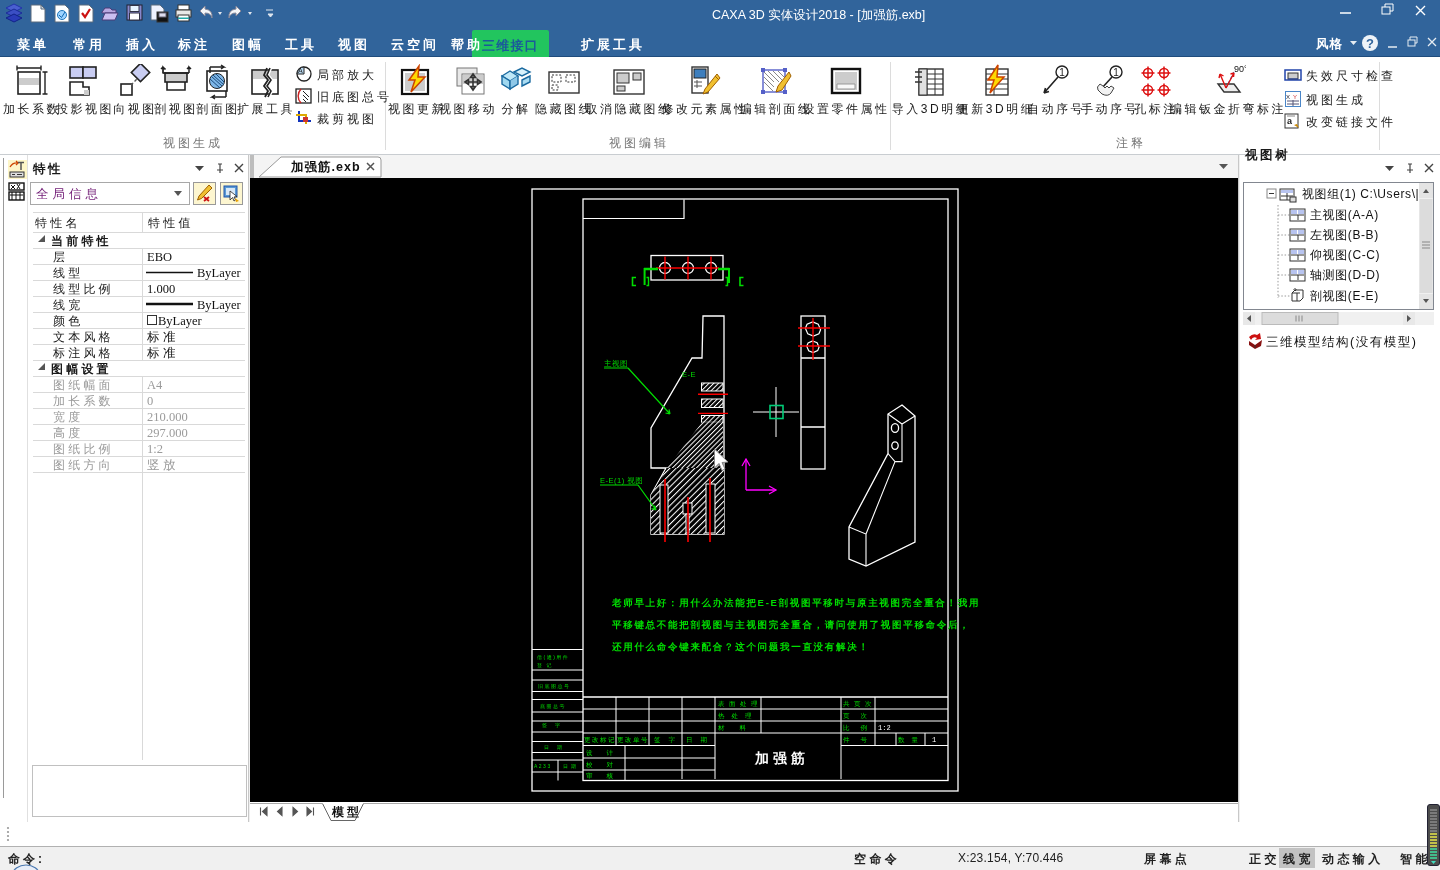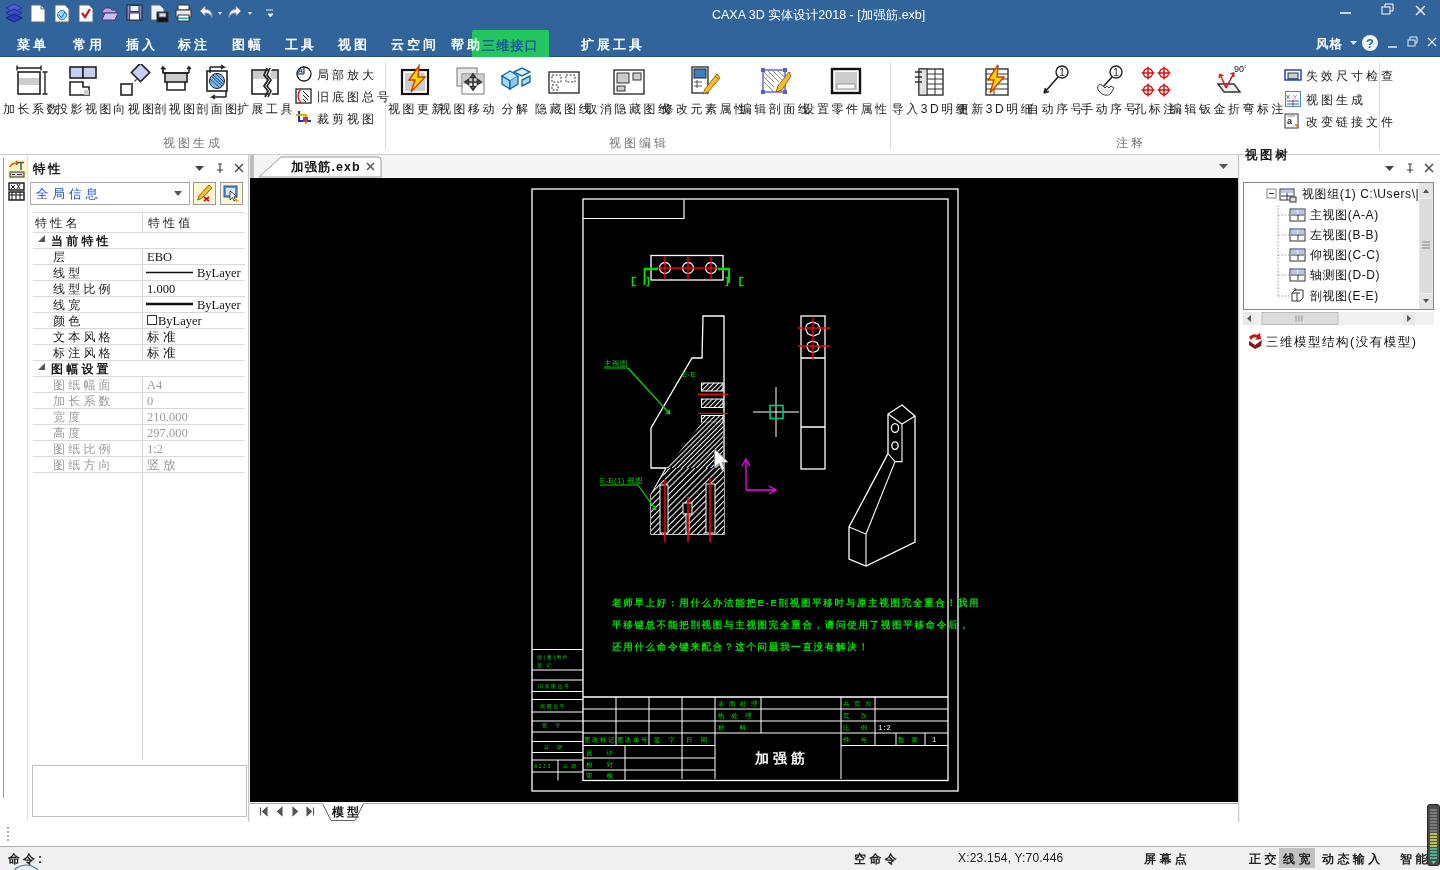--- a/index.html
+++ b/index.html
@@ -356,21 +356,21 @@
 
 <div class="abs" id="leftpanel"></div>
 <div class="abs ptitle" style="left:33px;top:161px">特性</div>
 <svg class="abs" style="left:193px;top:162px" width="52" height="12" viewBox="0 0 52 12">
     <path d="M2 4 l4.5 5 4.5-5 Z" fill="#444"></path>
     <path d="M27 2 v6 M24 8 h6 M27 8 v3 M25 2 h4" stroke="#444" stroke-width="1.2" fill="none"></path>
     <path d="M42 2 l8 8 M50 2 l-8 8" stroke="#444" stroke-width="1.4"></path>
   </svg>
 
 <div class="abs" style="left:30px;top:182px;width:160px;height:23px;background:#fff;border:1px solid #a8a8a8"></div>
-<div class="abs" style="left:36px;top:186px;font-size:12.5px;letter-spacing:4px;color:#1d4ed8;white-space:nowrap">全局信息</div>
+<div class="abs" style="left:36px;top:186px;font-size:12.5px;letter-spacing:4px;color:#701a75;white-space:nowrap">全局信息</div>
 <svg class="abs" style="left:172px;top:190px" width="12" height="8" viewBox="0 0 12 8">
     <path d="M2 1 l4 5 4-5 Z" fill="#555"></path>
   </svg>
 <div class="abs" style="left:193px;top:182px;width:23px;height:23px;background:#fdf6d0;border:1px solid #999"></div>
 <svg class="abs" style="left:195px;top:184px" width="19" height="19" viewBox="0 0 19 19">
     <path d="M14 1 L4 12 l-1.5 4 4-1.5 L17 4 Z" fill="#f0c030" stroke="#a06000"></path>
     <path d="M9 13 l5 4 m0-4 l-5 4" stroke="#cc1111" stroke-width="1.8"></path>
   </svg>
 <div class="abs" style="left:220px;top:182px;width:23px;height:23px;background:#fdf6d0;border:1px solid #999"></div>
 <svg class="abs" style="left:222px;top:184px" width="19" height="19" viewBox="0 0 19 19">

